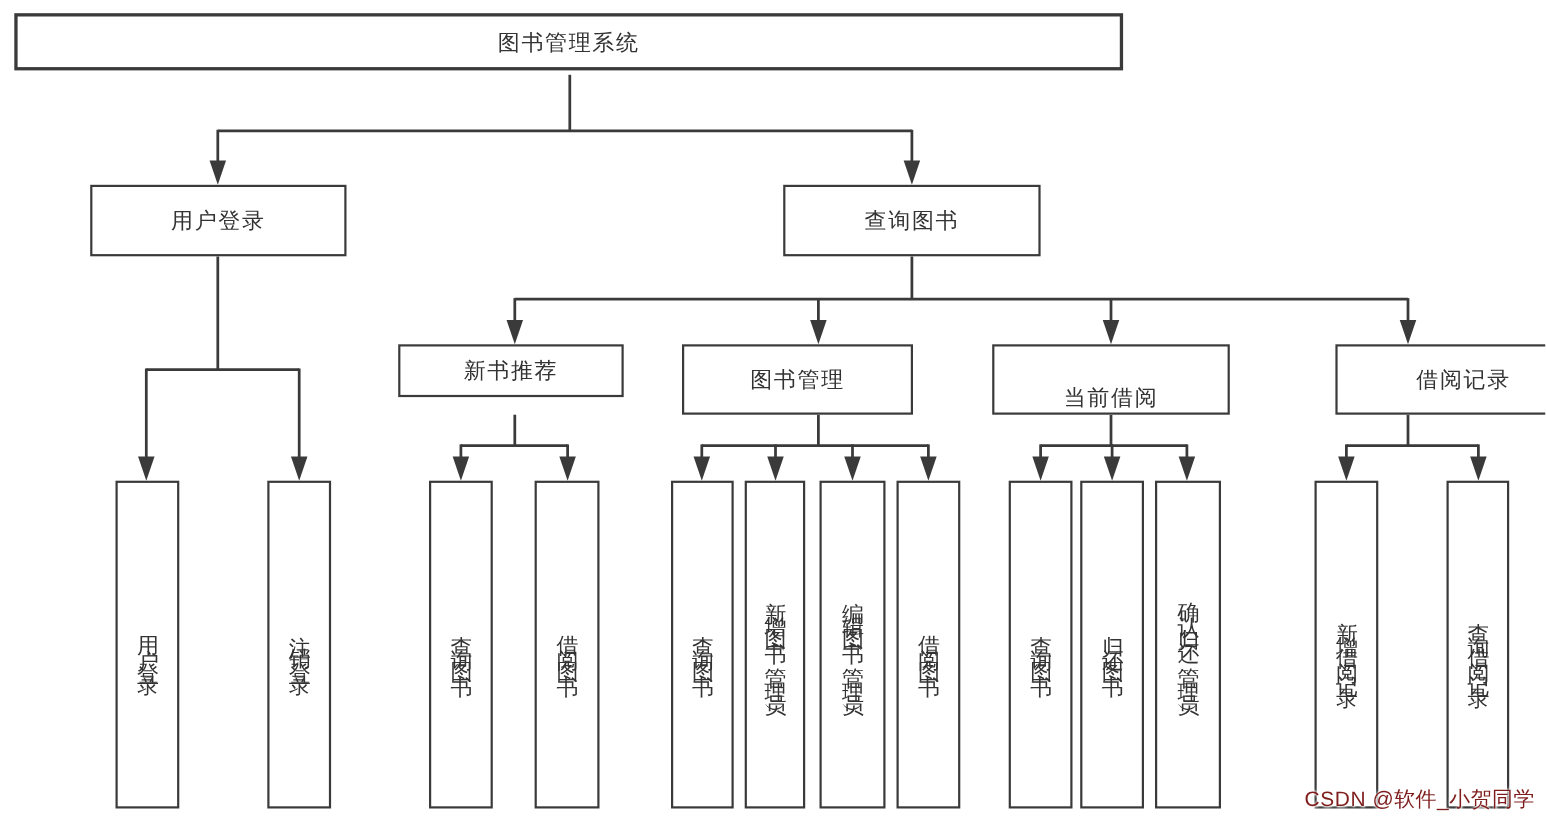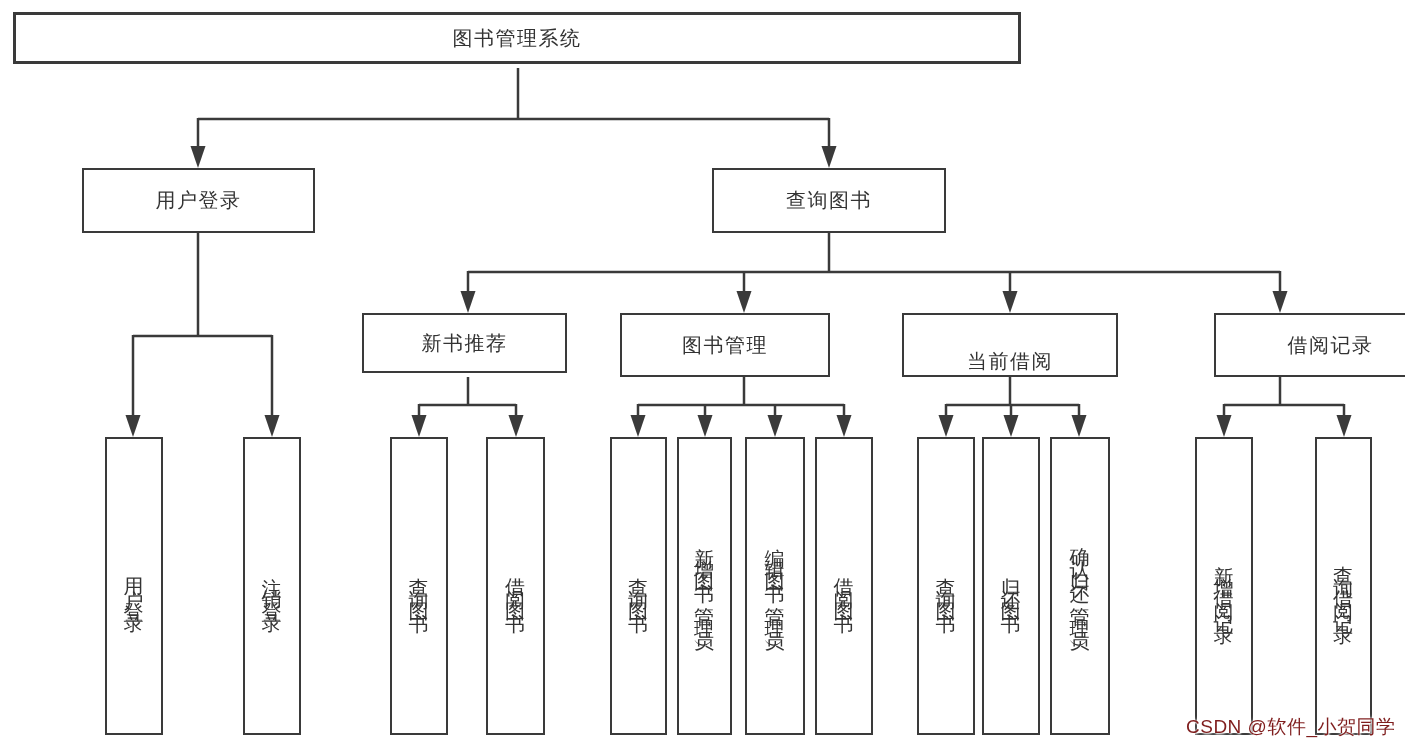--- a/index.html
+++ b/index.html
@@ -129,21 +129,21 @@
     <span>图书管理系统</span>
   </div>
 
   <div class="node hbox" style="left:82px; top:168px; width:233px; height:65px;">
     <span>用户登录</span>
   </div>
   <div class="node hbox" style="left:712px; top:168px; width:234px; height:65px;">
     <span>查询图书</span>
   </div>
 
-  <div class="node hbox" style="left:362px; top:313px; width:205px; height:60px;">
+  <div class="node hbox" style="left:362px; top:313px; width:205px; height:48px;">
     <span>新书推荐</span>
   </div>
   <div class="node hbox" style="left:620px; top:313px; width:210px; height:64px;">
     <span>图书管理</span>
   </div>
   <div class="node hbox" style="left:902px; top:313px; width:216px; height:64px;align-items:flex-end;">
     <span>当前借阅</span>
   </div>
   <div class="node hbox" style="left:1214px; top:313px; width:233px; height:64px;">
     <span>借阅记录</span>

